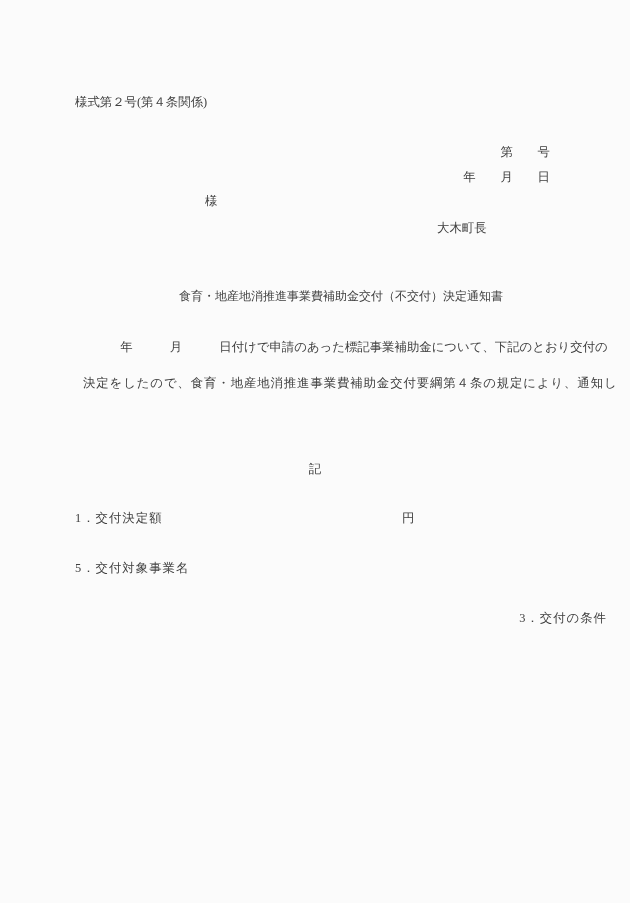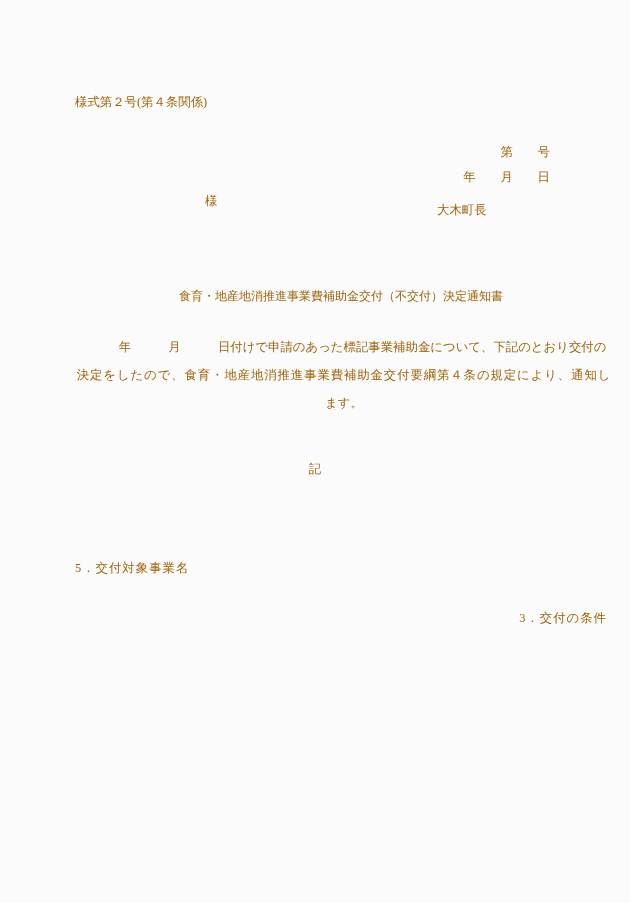--- a/index.html
+++ b/index.html
@@ -14,37 +14,36 @@
     font-family: "Liberation Serif", "DejaVu Serif", serif;
     font-size: 12.4px;
     overflow: hidden;
   }
   .abs { position: absolute; line-height: 1.3; white-space: nowrap; }
 
   .form-number   { left: 75px;  top: 94px; }
   .doc-number    { right: 80px; top: 144px; text-align: center; }
   .issue-date    { right: 80px; top: 169px; }
   .addressee     { left: 205px; top: 193px; }
-  .sender        { left: 437px; top: 202px; }
+  .sender        { left: 437px; top: 220px; }
 
   .doc-title {
     left: 0; top: 289px; width: 630px;
     text-align: center;
     font-size: 12px;
     white-space: nowrap;
     padding-left: 26px;
   }
 
   .body-text {
-    left: 74px; top: 333px; width: 540px;
+    left: 83px; top: 333px; width: 540px;
     line-height: 28px;
-    text-align: center;
   }
   .body-line { white-space: nowrap; }
-  .body-line.justified { letter-spacing: 0.9px; }
+  .body-line.justified { letter-spacing: 0.9px; margin-top: 8px; }
 
   .ki-heading {
     left: 0; top: 461px; width: 630px;
     text-align: center;
   }
 
   .notice-item {
     left: 75px; width: 532px;
     letter-spacing: 1px;
     white-space: nowrap;
@@ -54,42 +53,45 @@
   .notice-item-3 { top: 610px; text-align: right; }
   .amount-unit {
     position: absolute;
     left: 327px; top: 0;
     letter-spacing: 0;
   }
 </style>
 </head>
 <body style="background: rgb(251, 251, 251);">
 
-<div class="page" style="background: rgb(251, 251, 251); color: #a16207;">
+<div class="page" style="background: rgb(251, 251, 251); color: #404040;">
 
   <div class="abs form-number">様式第２号(第４条関係)</div>
 
   <div class="abs doc-number">第　　号</div>
 
   <div class="abs issue-date">年　　月　　日</div>
 
   <div class="abs addressee">様</div>
 
   <div class="abs sender">大木町長</div>
 
   <div class="abs doc-title">食育・地産地消推進事業費補助金交付（不交付）決定通知書</div>
 
   <div class="abs body-text">
     <div class="body-line">　　　年　　　月　　　日付けで申請のあった標記事業補助金について、下記のとおり交付の</div>
     <div class="body-line justified">決定をしたので、食育・地産地消推進事業費補助金交付要綱第４条の規定により、通知し</div>
-    <div class="body-line">ます。</div>
   </div>
 
   <div class="abs ki-heading">記</div>
 
+  <div class="abs notice-item notice-item-1">
+    <span>1．交付決定額</span>
+    <span class="amount-unit">円</span>
+  </div>
 
   <div class="abs notice-item notice-item-2">
     <span>5．交付対象事業名</span>
   </div>
 
   <div class="abs notice-item notice-item-3">
     <span>3．交付の条件</span>
   </div>
 
 </div>

